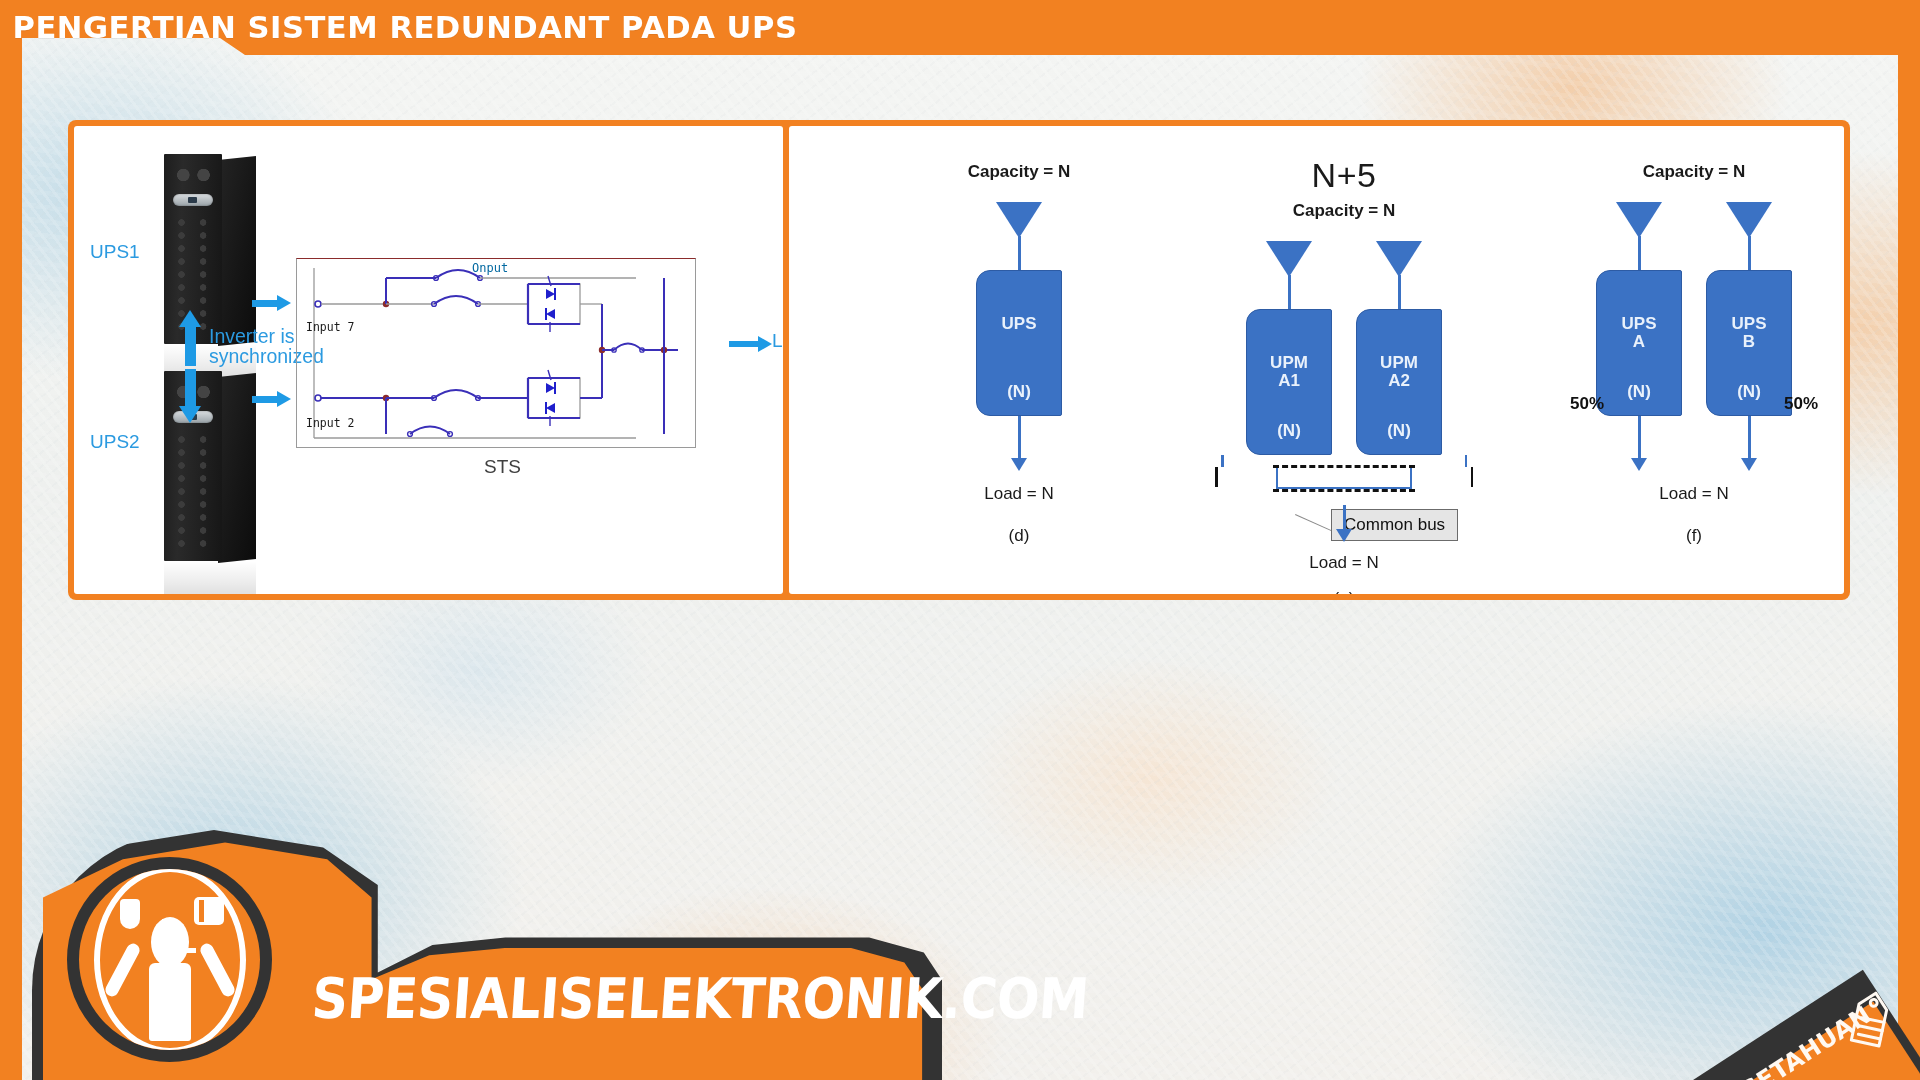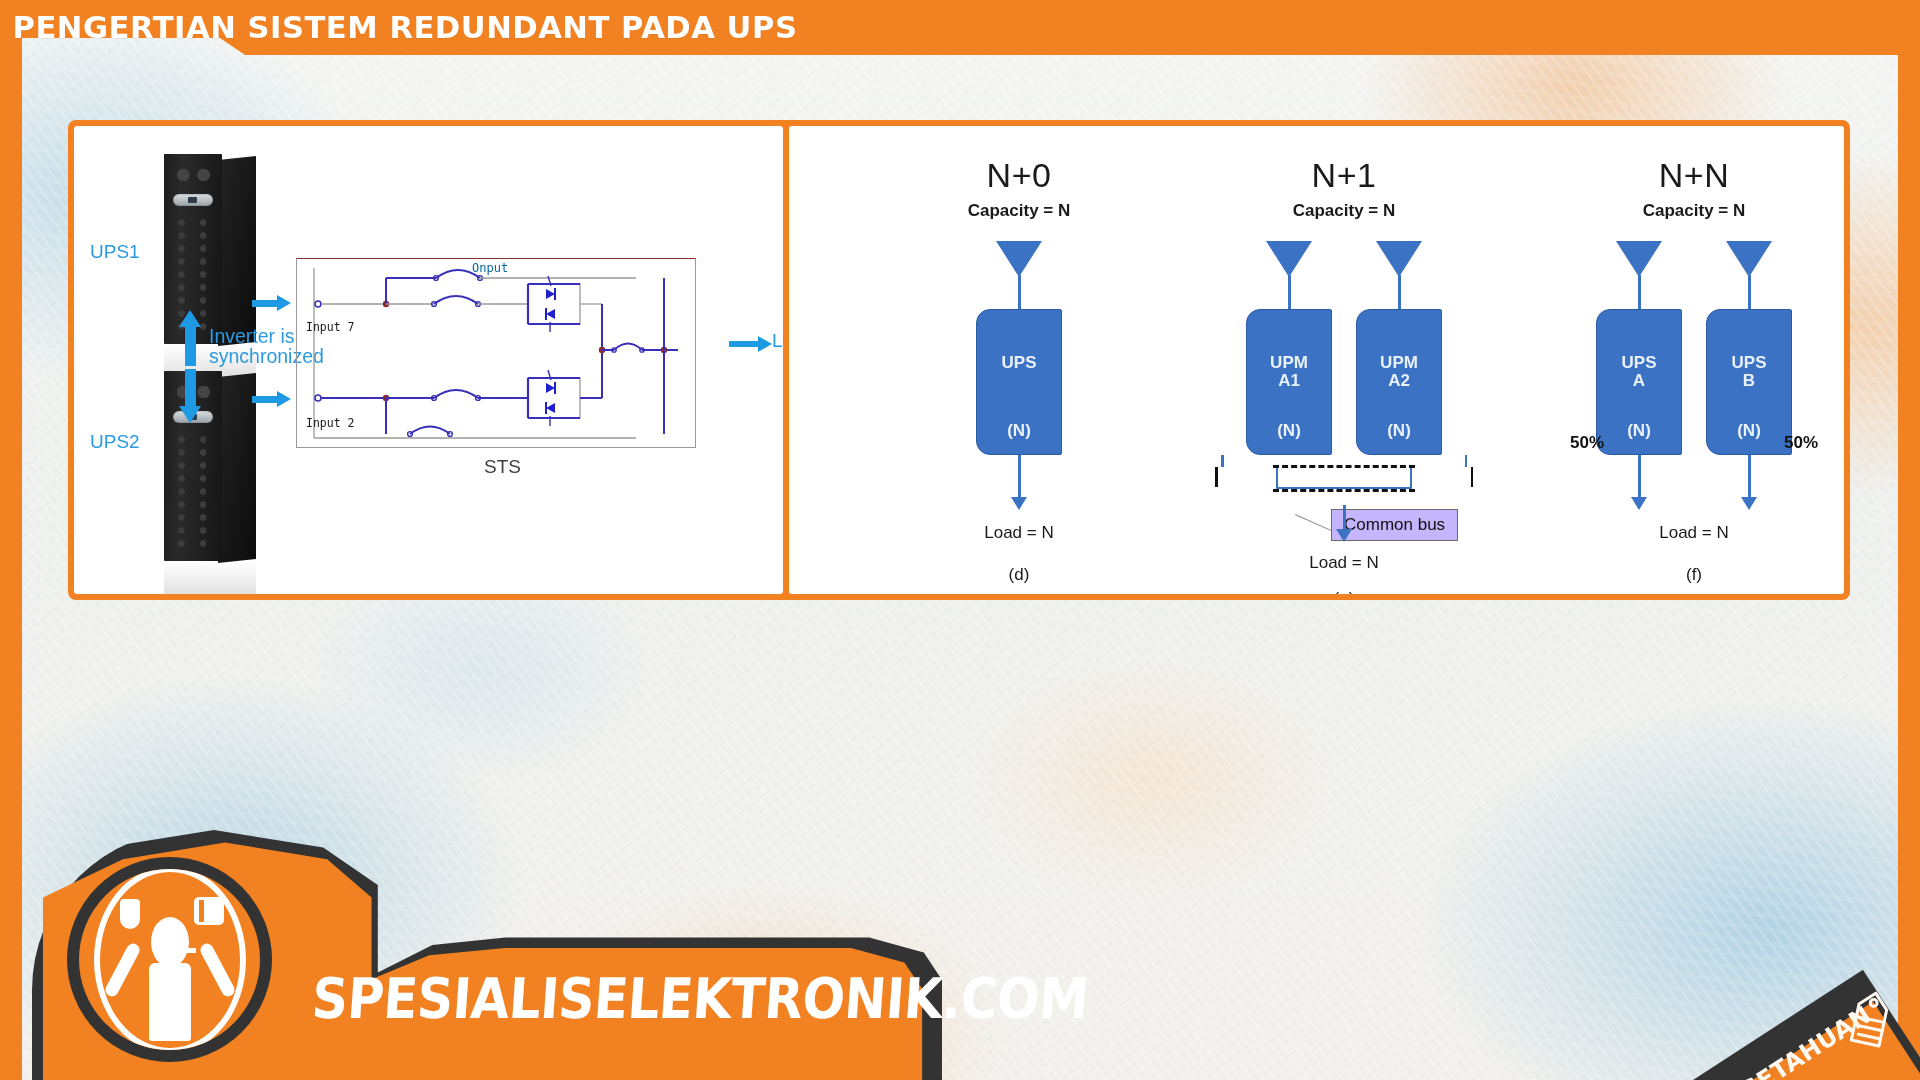--- a/index.html
+++ b/index.html
@@ -279,21 +279,21 @@
     border: 2px solid #3b72c4; border-top: none;
   }
   .bus-tick { position: absolute; width: 2.5px; height: 20px; background: #111; top: 12px; }
   #bus-tick-l { left: 16px; }
   #bus-tick-r { right: 16px; }
   .bus-stub { position: absolute; width: 2.5px; height: 12px; background: #3b72c4; top: 0; }
   #bus-stub-l { left: 22px; }
   #bus-stub-r { right: 22px; }
   #common-bus-box {
     position: absolute; left: 132px; top: 54px;
-    border: 1.4px solid #6b6b6b; background: #c4b5fd;
+    border: 1.4px solid #6b6b6b; background: #e5e5e5;
     padding: 5px 12px; font-size: 17px; color: #111;
     white-space: nowrap;
     font-family: "Liberation Sans", sans-serif;
   }
   #common-bus-leader {
     position: absolute; left: 96px; top: 36px;
     width: 42px; height: 24px;
     border-bottom: 1.2px solid #8a8a8a;
     transform: rotate(24deg); transform-origin: left bottom;
   }
@@ -538,39 +538,38 @@
     </div>
 
     <div id="sts-label">STS</div>
     <div id="load-arrow"></div>
     <div id="load-label">Load</div>
   </div>
 
   <div class="panel" id="panel-right">
 
     <div class="group" id="group-n0" style="left:100px; width:260px;">
-      <div class="grp-title">N+0</div>
       <div class="grp-capacity">Capacity = N</div>
       <div class="units-row">
         <div class="unit">
           <div class="funnel"></div>
           <div class="funnel-stem"></div>
           <div class="ups-box">
             <span class="nm">UPS</span>
             <span class="cap">(N)</span>
           </div>
           <div class="down-arrow" style="height:44px"></div>
         </div>
       </div>
       <div class="load-text" style="margin-top:24px">Load = N</div>
       <div class="fig-text">(d)</div>
     </div>
 
     <div class="group" id="group-n1" style="left:410px; width:290px;">
-      <div class="grp-title">N+1</div>
+      <div class="grp-title">N+5</div>
       <div class="grp-capacity">Capacity = N</div>
       <div class="units-row">
         <div class="unit">
           <div class="funnel"></div>
           <div class="funnel-stem"></div>
           <div class="ups-box">
             <span class="nm">UPM
 A1</span>
             <span class="cap">(N)</span>
           </div>
@@ -597,21 +596,20 @@
         <div id="common-bus-leader"></div>
         <div id="common-bus-box">Common bus</div>
       </div>
 
       <div class="down-arrow" style="height:26px; margin-top:4px"></div>
       <div class="load-text" style="margin-top:22px">Load = N</div>
       <div class="fig-text" style="margin-top:16px">(e)</div>
     </div>
 
     <div class="group" id="group-nn" style="left:760px; width:290px;">
-      <div class="grp-title">N+N</div>
       <div class="grp-capacity">Capacity = N</div>
       <div class="units-row">
         <div class="unit">
           <div class="funnel"></div>
           <div class="funnel-stem"></div>
           <div class="ups-box">
             <span class="nm">UPS
 A</span>
             <span class="cap">(N)</span>
           </div>

